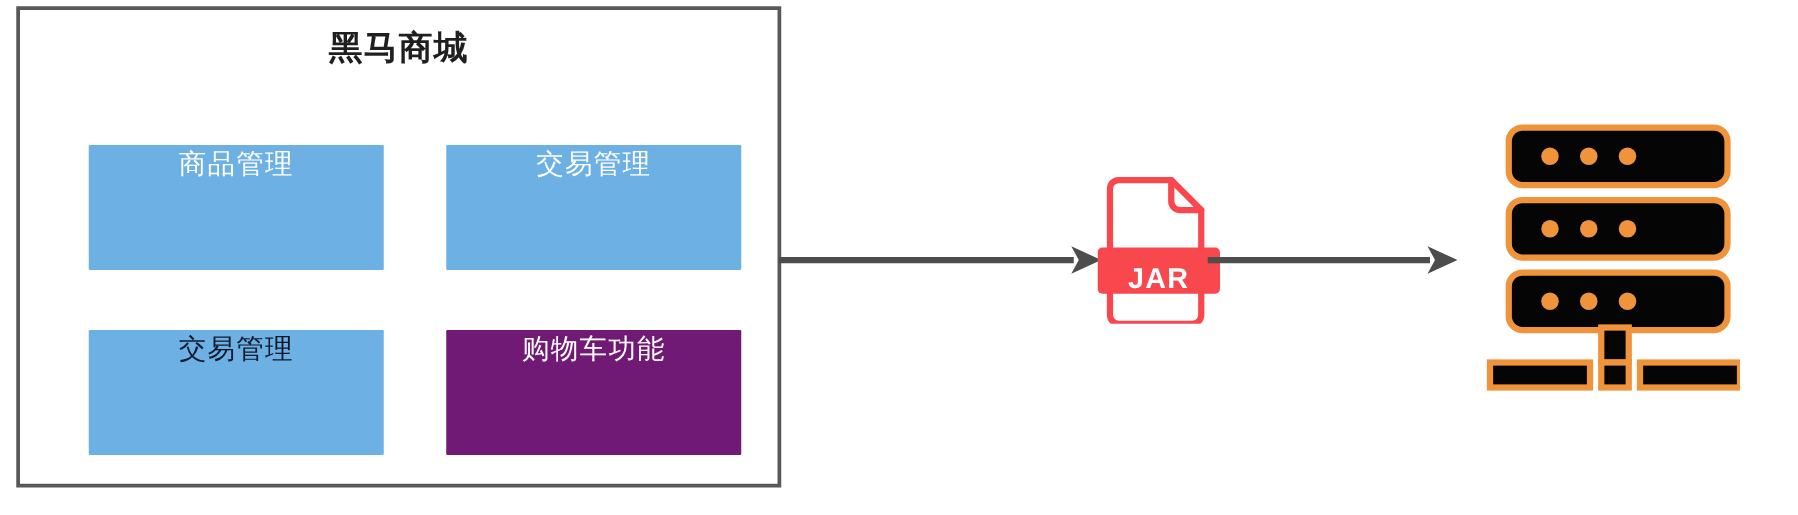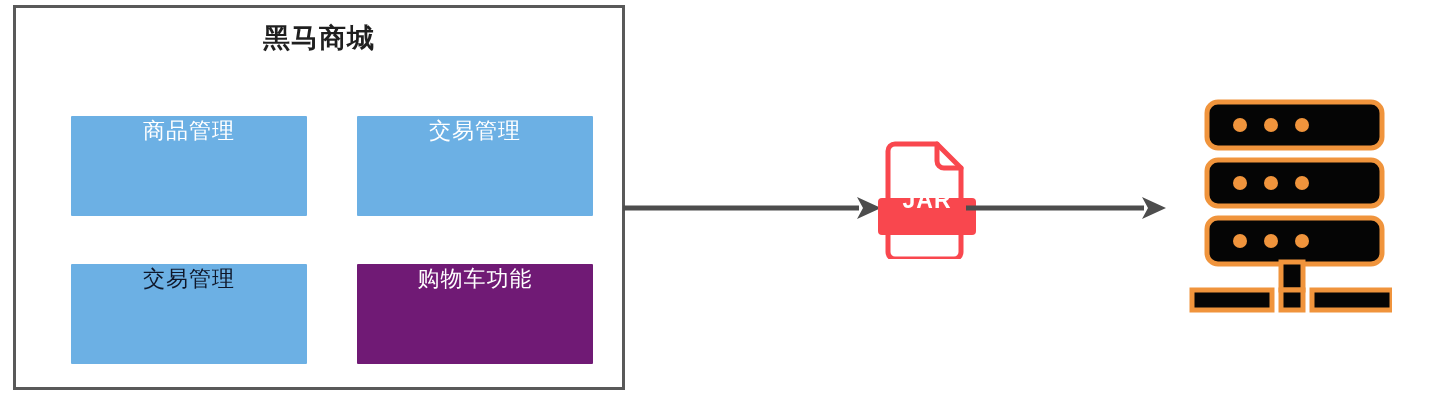--- a/index.html
+++ b/index.html
@@ -74,21 +74,21 @@
     position: absolute;
     left: 878px;
     top: 137px;
     width: 98px;
     height: 122px;
   }
   .jar-icon svg { display: block; }
   .jar-label {
     position: absolute;
     left: 878px;
-    top: 182px;
+    top: 204px;
     width: 98px;
     height: 37px;
     display: flex;
     align-items: center;
     justify-content: center;
     font-size: 23px;
     font-weight: bold;
     color: #ffffff;
     letter-spacing: 1px;
     pointer-events: none;

